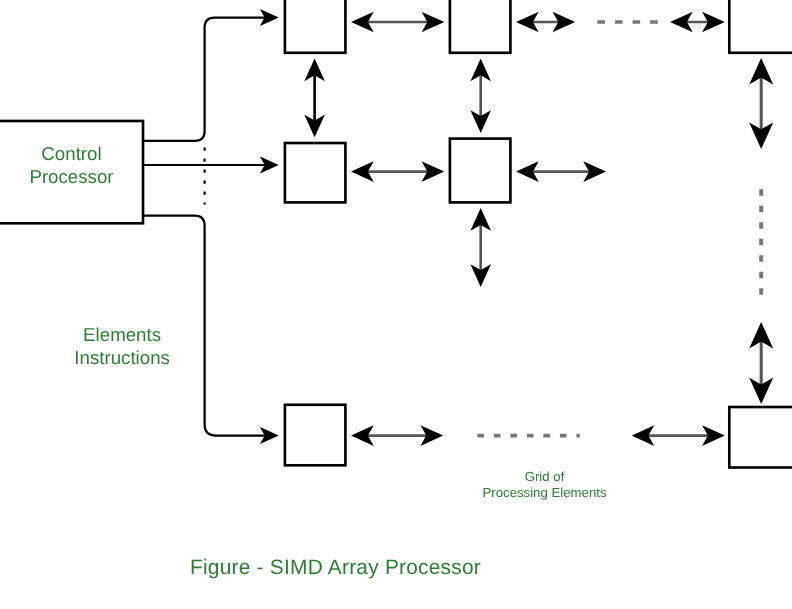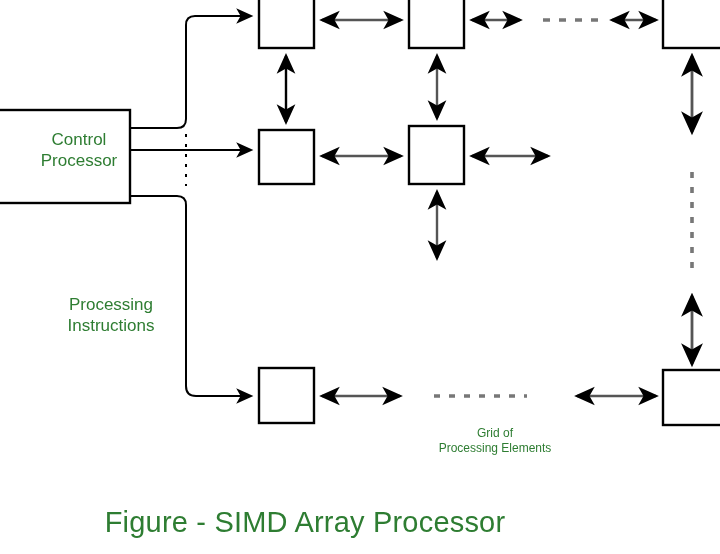--- a/index.html
+++ b/index.html
@@ -28,42 +28,41 @@
     text-align: center;
     line-height: 1.22;
     white-space: pre-line;
     user-select: none;
   }
   .label-cp {
     left: 0px;
     top: 130px;
     width: 130px;
     font-size: 17px;
-    padding-left: 14px;
   }
   .label-broadcast {
     left: 38px;
     top: 295px;
     width: 146px;
     font-size: 17px;
   }
   .label-grid {
     left: 370px;
     top: 426px;
     width: 250px;
     font-size: 12px;
   }
   .caption {
     position: absolute;
     left: 0px;
     top: 506px;
     width: 610px;
     text-align: center;
     color: #2e7d32;
-    font-size: 29px;
+    font-size: 19px;
     letter-spacing: 0.2px;
     user-select: none;
   }
 </style>
 </head>
 <body>
 
 <div id="canvas">
 
   <svg id="diagram-svg" width="720" height="554" viewBox="0 0 720 554">
@@ -136,21 +135,21 @@
     </g>
 
     <g>
       <rect x="-2" y="110" width="132" height="93" fill="#ffffff" stroke="#000000" stroke-width="2.4"></rect>
     </g>
   </svg>
 
   <div class="label label-cp">Control
 Processor</div>
 
-  <div class="label label-broadcast">Processing
+  <div class="label label-broadcast">Elements
 Instructions</div>
 
   <div class="label label-grid">Grid of
 Processing Elements</div>
 
   <div class="caption">Figure - SIMD Array Processor</div>
 
 </div>
 
 </body></html>

